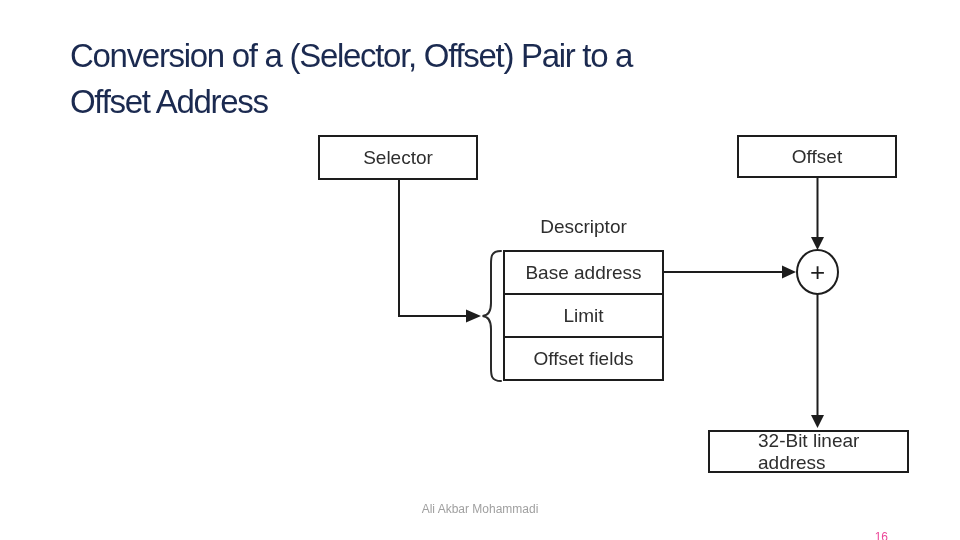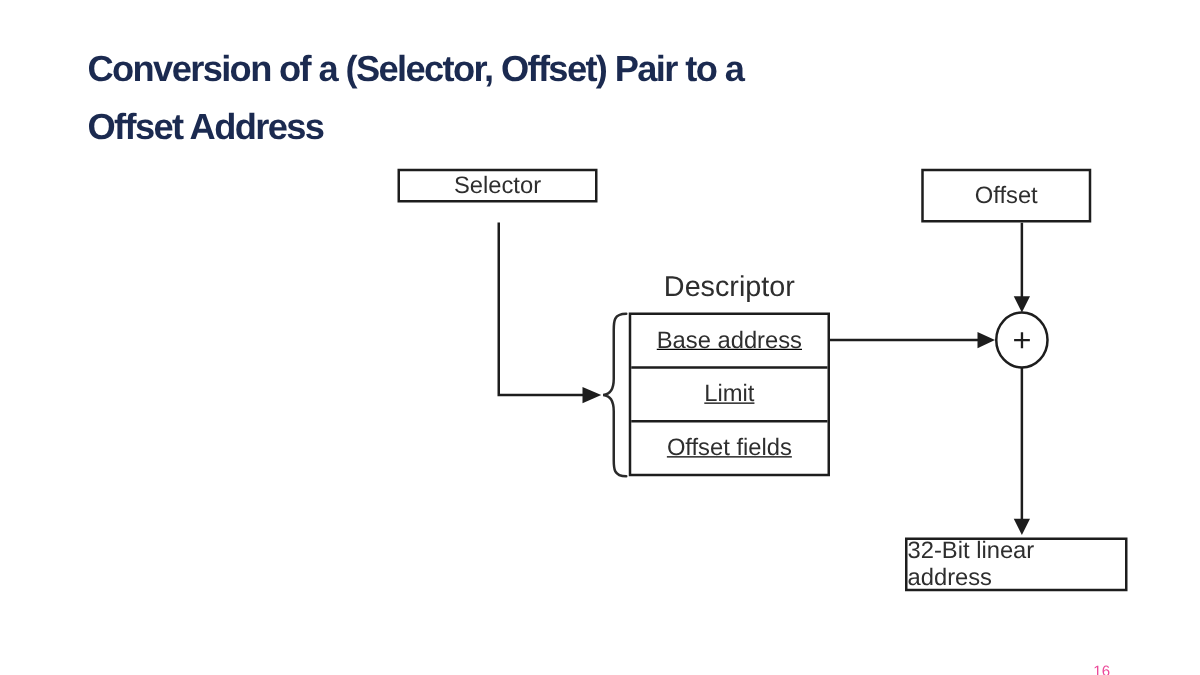--- a/index.html
+++ b/index.html
@@ -10,23 +10,23 @@
     background: #ffffff;
     overflow: hidden;
     font-family: "Liberation Sans", sans-serif;
   }
   .title {
     position: absolute;
     left: 70px;
     top: 33px;
     margin: 0;
     width: 810px;
-    font-size: 29px;
+    font-size: 33px;
     line-height: 46px;
-    font-weight: 700;
+    font-weight: 400;
     letter-spacing: -1.3px;
     color: #1b2a50;
   }
   .title span { display: block; }
   .diagram { position: absolute; left: 0; top: 0; width: 960px; height: 540px; }
   .connectors { position: absolute; left: 0; top: 0; width: 960px; height: 540px; pointer-events: none; }
   .connectors path.wire { stroke: #1d1d1d; stroke-width: 2; fill: none; }
   .connectors polygon { fill: #1d1d1d; }
   .connectors .brace { stroke: #2a2a2a; stroke-width: 2; fill: none; stroke-linecap: round; }
   .connectors ellipse { stroke: #1d1d1d; stroke-width: 2; fill: #ffffff; }
@@ -35,39 +35,38 @@
     position: absolute;
     box-sizing: border-box;
     border: 2px solid #1d1d1d;
     background: #ffffff;
     display: flex;
     align-items: center;
     justify-content: center;
     font-size: 19px;
     color: #2e2e2e;
   }
-  .selector-box { left: 318px; top: 135px; width: 160px; height: 27px; }
-  .offset-box   { left: 737px; top: 135px; width: 136px; height: 43px; }
-  .linear-box   { left: 724px; top: 430px; width: 178px; height: 43px; }
+  .selector-box { left: 318px; top: 135px; width: 160px; height: 45px; }
+  .offset-box   { left: 737px; top: 135px; width: 160px; height: 43px; }
+  .linear-box   { left: 708px; top: 430px; width: 201px; height: 43px; padding-left: 48px; }
   .descriptor-label {
     position: absolute;
     left: 503px; top: 216px; width: 161px;
     text-align: center;
-    font-size: 23px;
+    font-size: 19px;
     color: #2e2e2e;
   }
   .descriptor-table {
     position: absolute;
     left: 503px; top: 250px; width: 161px; height: 131px;
     box-sizing: border-box;
     border: 2px solid #1d1d1d;
     background: #ffffff;
     display: flex;
     flex-direction: column;
-    text-decoration: underline;
   }
   .descriptor-row {
     flex: 1;
     display: flex;
     align-items: center;
     justify-content: center;
     font-size: 19px;
     color: #2e2e2e;
   }
   .descriptor-row + .descriptor-row { border-top: 2px solid #1d1d1d; }
@@ -142,15 +141,16 @@
       <div class="descriptor-row">Limit</div>
       <div class="descriptor-row">Offset fields</div>
     </div>
 
     <div class="box linear-box">
       <span>32-Bit linear address</span>
     </div>
 
   </div>
 
+  <div class="footer-author">Ali Akbar Mohammadi</div>
   <div class="footer-page">16</div>
 
 </div>
 
 </body></html>

